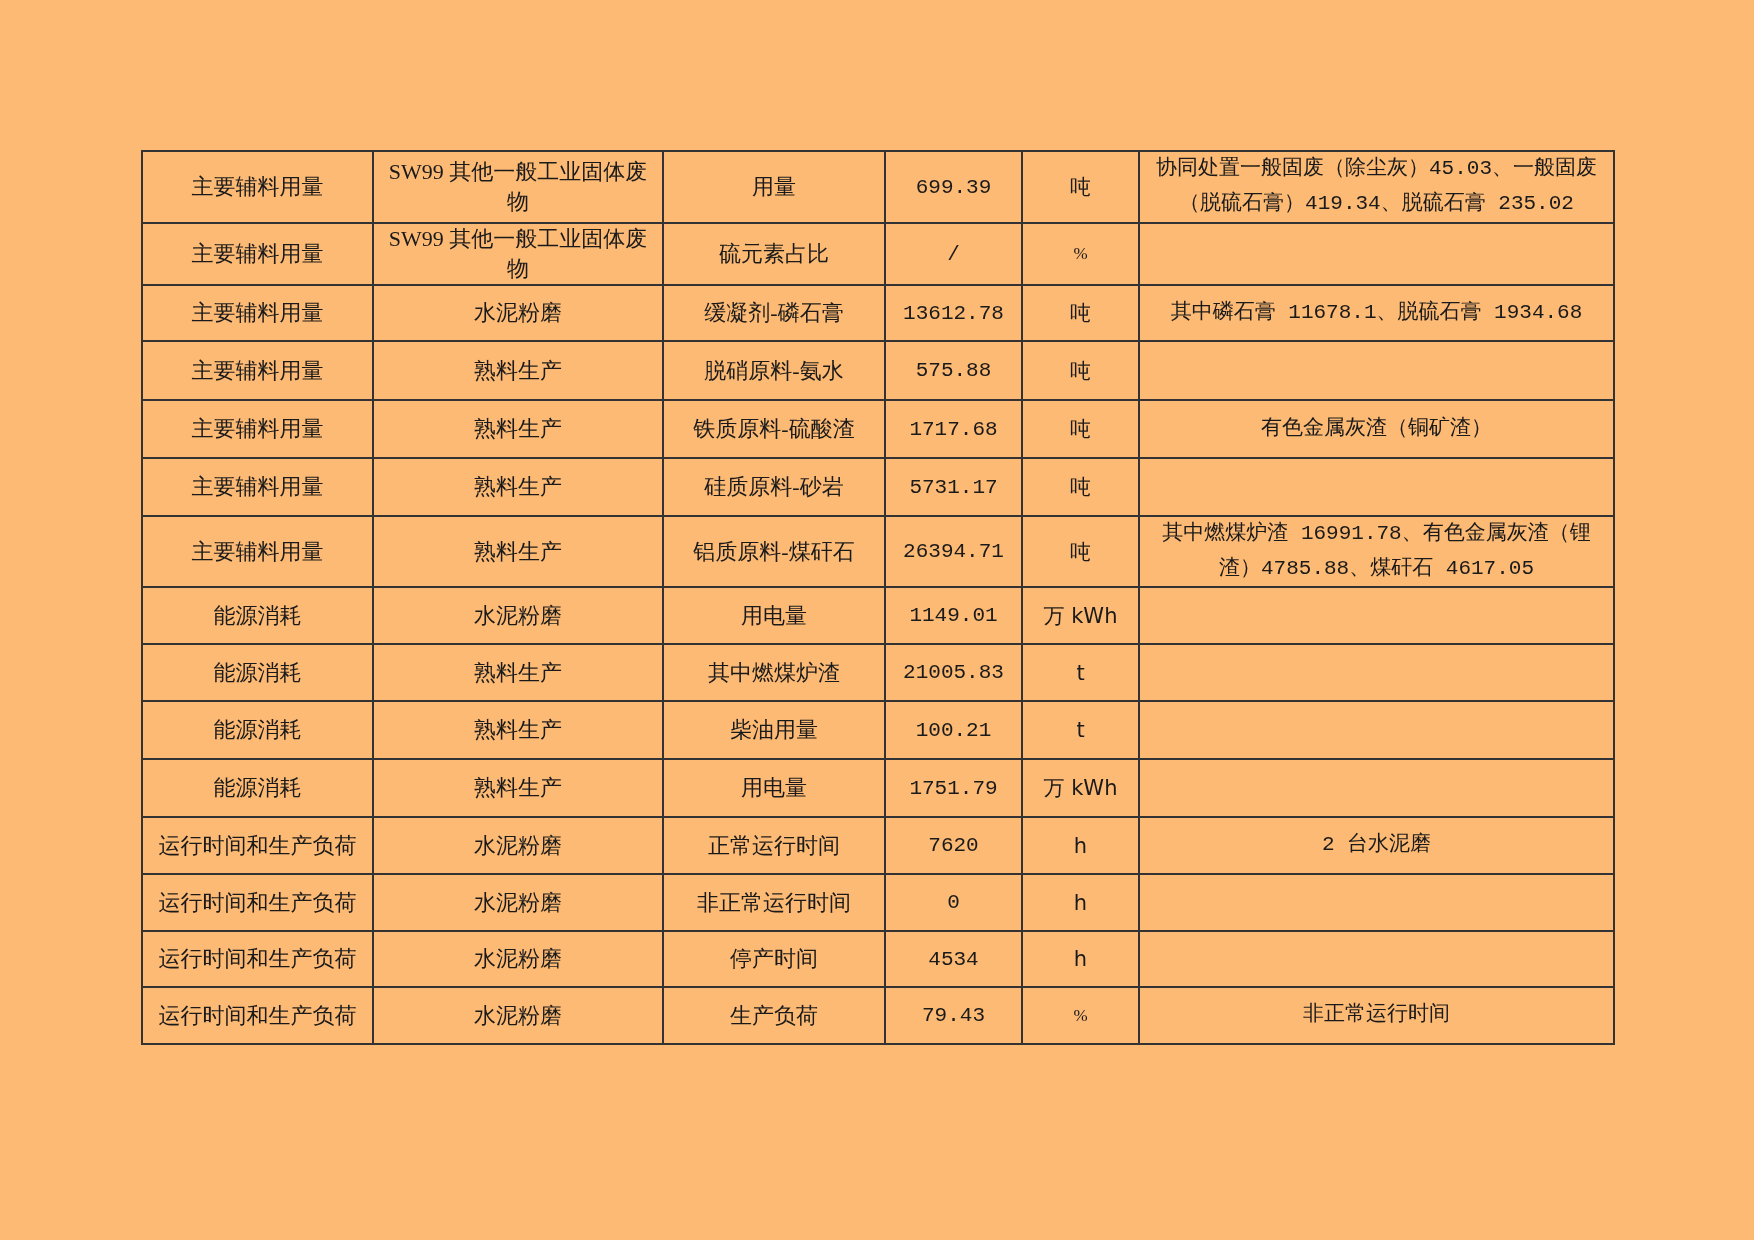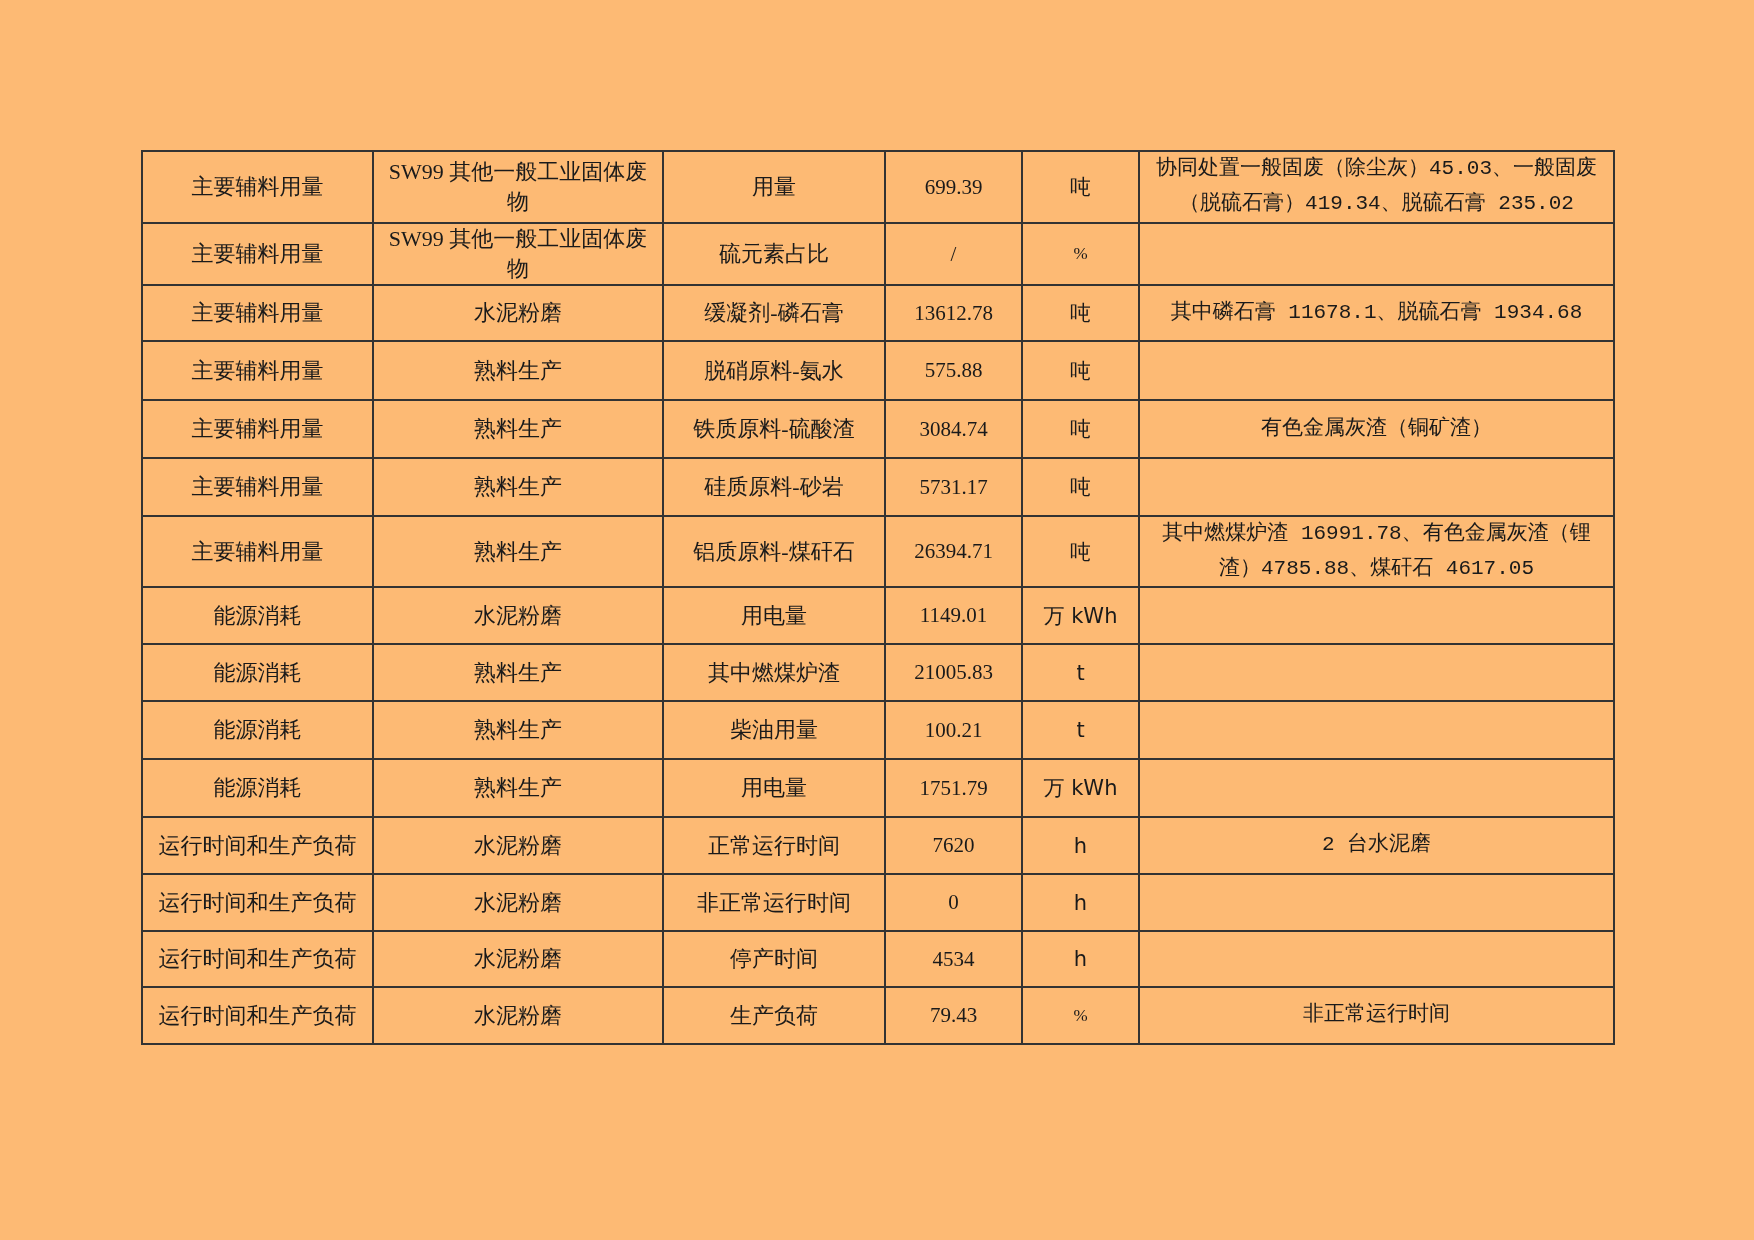--- a/index.html
+++ b/index.html
@@ -28,21 +28,21 @@
     text-align: center;
     padding: 0 6px;
     color: #1a1a1a;
     overflow: hidden;
   }
   .cell-category, .cell-process, .cell-item {
     font-family: "Liberation Serif", "DejaVu Serif", serif;
     font-size: 22px;
   }
   .cell-value {
-    font-family: Liberation Serif, serif;
+    font-family: Liberation Mono, monospace;
     font-size: 21px;
   }
   .cell-unit {
     font-family: "DejaVu Sans", "Liberation Sans", sans-serif;
     font-size: 21px;
   }
   .cell-unit.unit-small {
     font-family: "Liberation Serif", "DejaVu Serif", serif;
     font-size: 17px;
   }
@@ -98,21 +98,21 @@
           <td class="cell cell-process">熟料生产</td>
           <td class="cell cell-item">脱硝原料-氨水</td>
           <td class="cell cell-value">575.88</td>
           <td class="cell cell-unit">吨</td>
           <td class="cell cell-note"></td>
         </tr>
         <tr style="height: 58px;">
           <td class="cell cell-category">主要辅料用量</td>
           <td class="cell cell-process">熟料生产</td>
           <td class="cell cell-item">铁质原料-硫酸渣</td>
-          <td class="cell cell-value">3084.74</td>
+          <td class="cell cell-value">1717.68</td>
           <td class="cell cell-unit">吨</td>
           <td class="cell cell-note">有色金属灰渣（铜矿渣）</td>
         </tr>
         <tr style="height: 58px;">
           <td class="cell cell-category">主要辅料用量</td>
           <td class="cell cell-process">熟料生产</td>
           <td class="cell cell-item">硅质原料-砂岩</td>
           <td class="cell cell-value">5731.17</td>
           <td class="cell cell-unit">吨</td>
           <td class="cell cell-note"></td>

